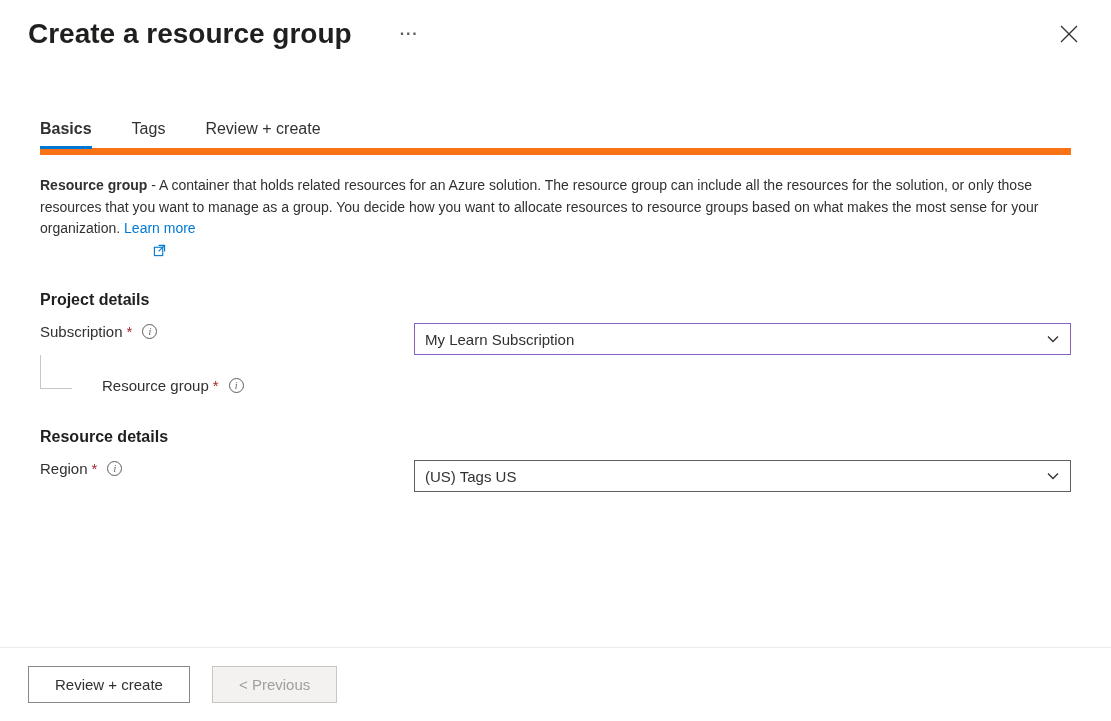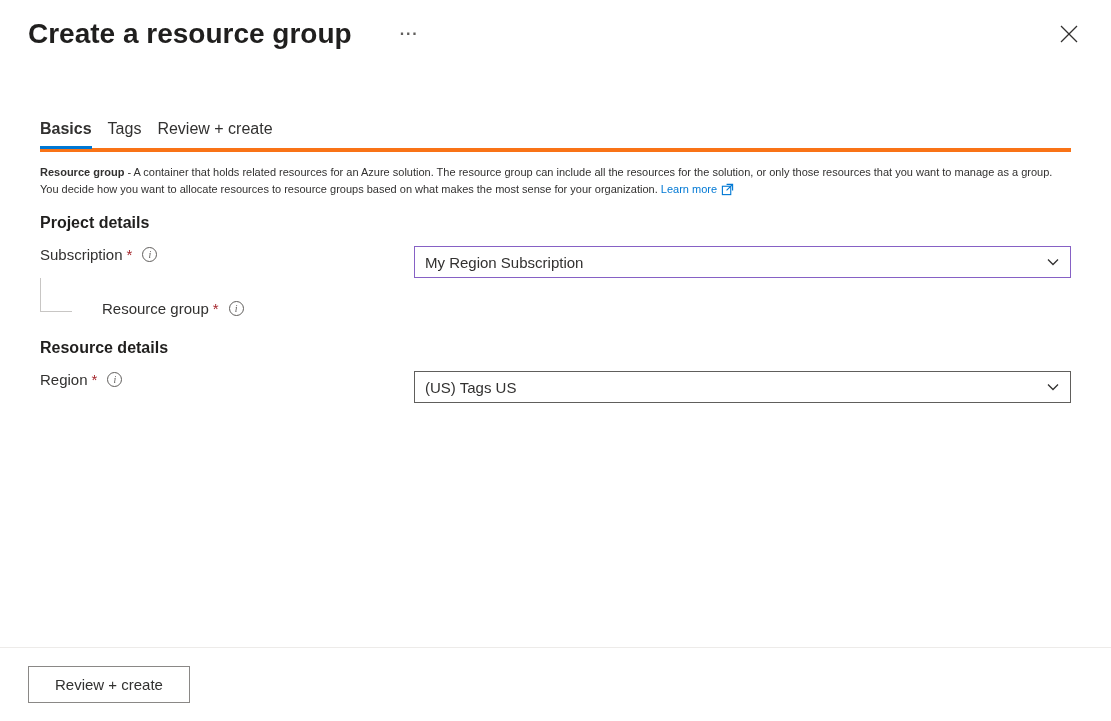--- a/index.html
+++ b/index.html
@@ -49,22 +49,22 @@
       height: 18px;
       stroke: #323130;
       stroke-width: 1.3;
     }
     .content {
       padding: 0 40px;
     }
     .tabs {
       margin-top: 70px;
       display: flex;
-      gap: 16px;
-      border-bottom: 4px solid #f97316;
+      gap: 40px;
+      border-bottom: 7px solid #f97316;
     }
     .tab {
       font-size: 16px;
       color: #323130;
       padding-bottom: 10px;
       cursor: pointer;
       position: relative;
     }
     .tab.active {
       font-weight: 600;
@@ -72,46 +72,47 @@
     .tab.active::after {
       content: "";
       position: absolute;
       left: 0;
       right: 0;
       bottom: -1px;
       height: 3px;
       background: #0078d4;
     }
     .description {
-      margin-top: 12px;
-      font-size: 11px;
+      margin-top: 20px;
+      font-size: 14px;
       line-height: 1.55;
       color: #323130;
       max-width: 1030px;
     }
     .bold {
       font-weight: 600;
     }
     .learn-more {
       color: #0078d4;
       cursor: pointer;
       text-decoration: none;
       display: inline-flex;
       align-items: center;
       gap: 4px;
+      flex-direction: column;
     }
     .ext-icon {
       width: 13px;
       height: 13px;
       display: inline-block;
     }
     .section-title {
       font-size: 16px;
       font-weight: 600;
-      margin-top: 16px;
+      margin-top: 34px;
       margin-bottom: 14px;
       color: #201f1e;
     }
     .form-row {
       display: flex;
       align-items: flex-start;
       margin-bottom: 22px;
     }
     .form-label-col {
       width: 374px;
@@ -251,21 +252,21 @@
   <div class="section-title">Project details</div>
 
   <div class="form-row">
     <div class="form-label-col">
       <span class="label-text">Subscription</span>
       <span class="required">*</span>
       <span class="info-icon">i</span>
     </div>
     <div class="form-control-col">
       <div class="select-control highlighted">
-        <span>My Region Subscription</span>
+        <span>My Learn Subscription</span>
         <svg class="chevron-down" viewBox="0 0 14 14" fill="none" stroke="#323130" stroke-width="1.3">
             <polyline points="2,4.5 7,9.5 12,4.5"></polyline>
           </svg>
       </div>
     </div>
   </div>
 
   <div class="form-row">
     <div class="form-label-col indented">
       <div class="indent-line"></div>
@@ -289,13 +290,14 @@
         <svg class="chevron-down" viewBox="0 0 14 14" fill="none" stroke="#323130" stroke-width="1.3">
             <polyline points="2,4.5 7,9.5 12,4.5"></polyline>
           </svg>
       </div>
     </div>
   </div>
 </div>
 
 <div class="footer">
   <button class="btn">Review + create</button>
+  <button class="btn disabled">&lt; Previous</button>
 </div>
 
 </body></html>

